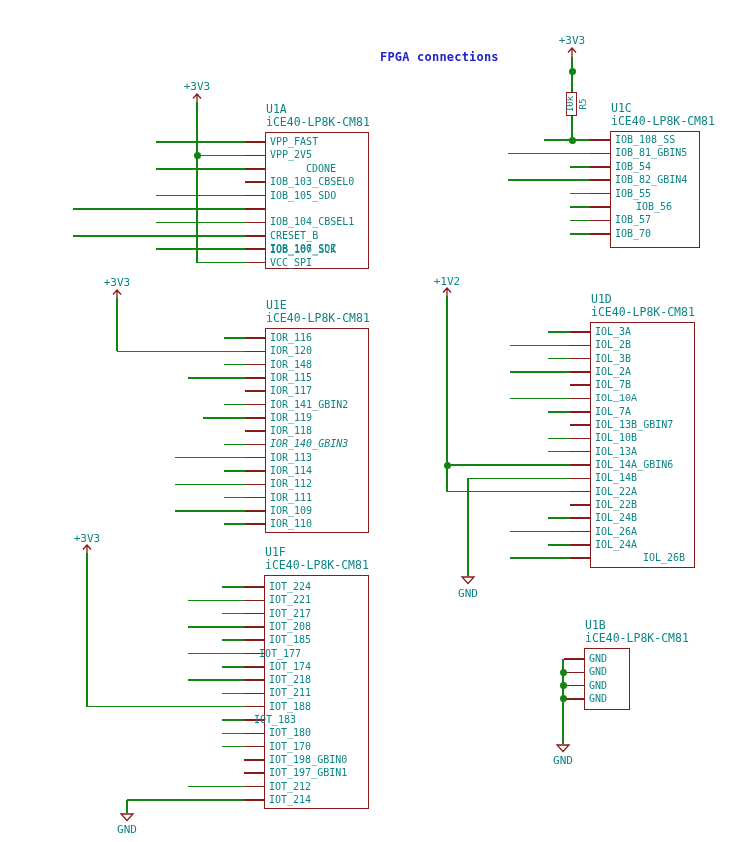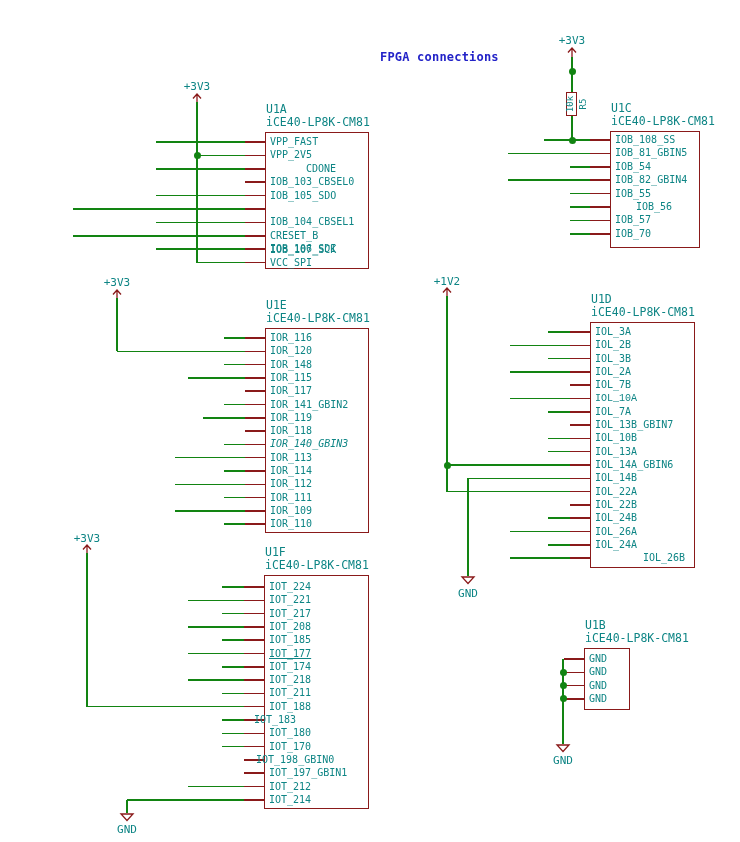--- a/index.html
+++ b/index.html
@@ -444,21 +444,21 @@
     <div class="net-wire" style="left: 222px; top: 639.45px; width: 22px;"></div>
     <div class="pin-stub" style="left: 244px; top: 639.45px; width: 20px;"></div>
 
     <div class="pin-name" style="left: 269px; top: 635.2px;">IOT_185</div>
   </div>
       <div class="pin-row">
 
     <div class="net-wire" style="left: 188px; top: 652.75px; width: 56px;"></div>
     <div class="pin-stub" style="left: 244px; top: 652.75px; width: 20px;"></div>
 
-    <div class="pin-name" style="left: 269px; top: 648.5px; text-decoration: underline;">IOT_177</div>
+    <div class="pin-name" style="left: 259px; top: 648.5px;">IOT_177</div>
   </div>
       <div class="pin-row">
 
     <div class="net-wire" style="left: 222px; top: 666.05px; width: 22px;"></div>
     <div class="pin-stub" style="left: 244px; top: 666.05px; width: 20px;"></div>
 
     <div class="pin-name" style="left: 269px; top: 661.8px;">IOT_174</div>
   </div>
       <div class="pin-row">
 
@@ -498,21 +498,21 @@
 
     <div class="net-wire" style="left: 222px; top: 745.85px; width: 22px;"></div>
     <div class="pin-stub" style="left: 244px; top: 745.85px; width: 20px;"></div>
 
     <div class="pin-name" style="left: 269px; top: 741.6px;">IOT_170</div>
   </div>
       <div class="pin-row">
 
     <div class="pin-stub" style="left: 244px; top: 759.15px; width: 20px;"></div>
 
-    <div class="pin-name" style="left: 256px; top: 754.9px;">IOT_198_GBIN0</div>
+    <div class="pin-name" style="left: 269px; top: 754.9px;">IOT_198_GBIN0</div>
   </div>
       <div class="pin-row">
 
     <div class="pin-stub" style="left: 244px; top: 772.45px; width: 20px;"></div>
 
     <div class="pin-name" style="left: 269px; top: 768.2px;">IOT_197_GBIN1</div>
   </div>
       <div class="pin-row">
 
     <div class="net-wire" style="left: 188px; top: 785.75px; width: 56px;"></div>

